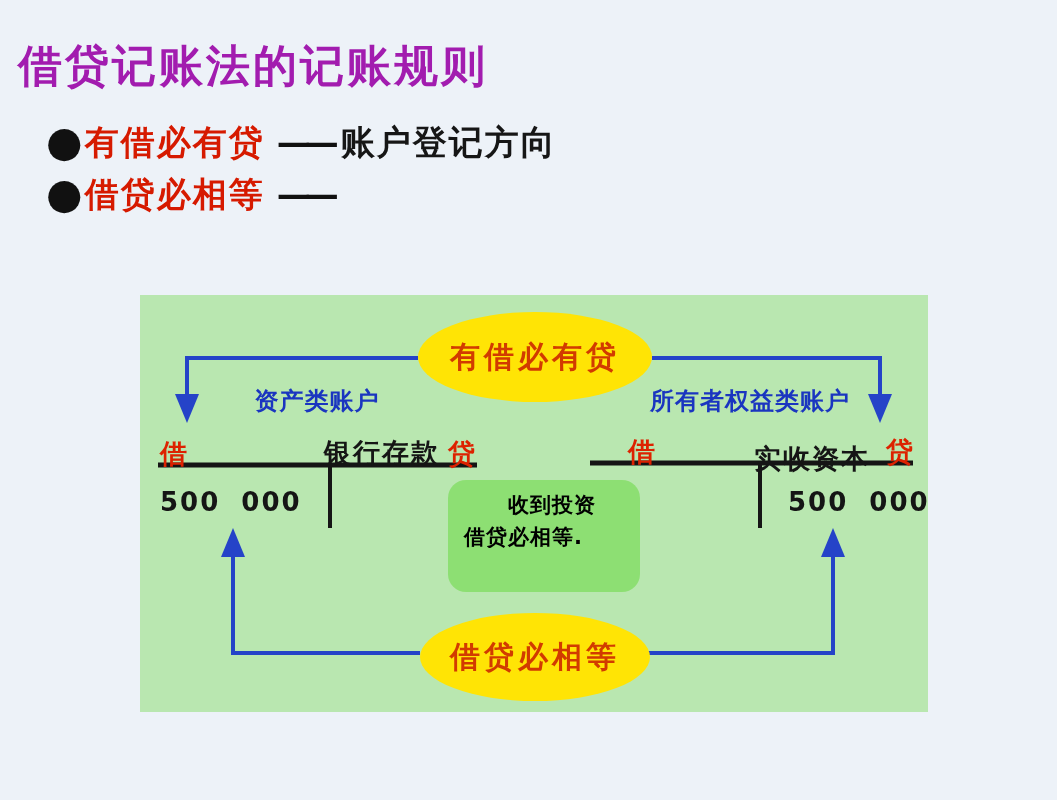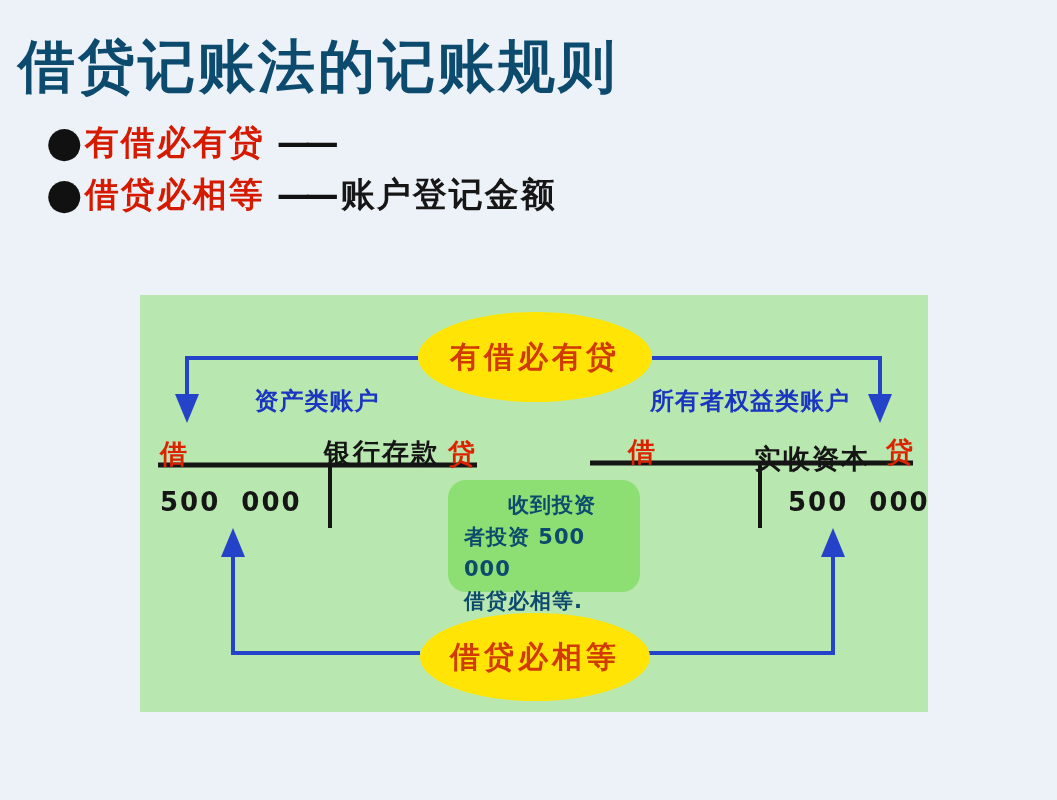--- a/index.html
+++ b/index.html
@@ -7,21 +7,21 @@
     width:1057px;height:800px;
     background:#edf2f8;
     font-family:"DejaVu Sans","Liberation Sans",sans-serif;
     position:relative;overflow:hidden;
   }
   .slide{position:absolute;inset:0;}
 
   
   .title{
     position:absolute;left:18px;top:38px;
-    font-size:57px;font-weight:900;color:#0c4a6e;
+    font-size:44px;font-weight:900;color:#a21caf;
     letter-spacing:3px;line-height:56px;margin:0;
   }
   .rules{position:absolute;left:46px;top:116px;}
   .rule-line{
     display:flex;align-items:center;
     font-size:34px;font-weight:800;line-height:52px;height:52px;
     white-space:nowrap;
   }
   .rule-dot{font-size:42px;color:#111;line-height:1;margin-right:2px;}
   .rule-keyword{color:#d61a00;letter-spacing:2px;}
@@ -59,43 +59,43 @@
   }
   .amount{
     position:absolute;font-size:26px;font-weight:900;color:#151515;
     letter-spacing:2px;word-spacing:10px;width:160px;
   }
 
   .note-box{
     position:absolute;left:308px;top:185px;width:192px;height:112px;
     background:#8ddf73;border-radius:18px;
     box-sizing:border-box;padding:9px 0 0 16px;
-    font-size:21px;font-weight:800;color:#0c4a6e;line-height:32px;
+    font-size:21px;font-weight:800;color:#000000;line-height:32px;
     letter-spacing:1px;
   }
   .note-line1{text-indent:44px;}
 </style>
 </head>
 <body>
 
 <div class="slide">
 
   <h1 class="title">借贷记账法的记账规则</h1>
 
   <div class="rules">
     <div class="rule-line">
       <span class="rule-dot">●</span>
       <span class="rule-keyword">有借必有贷</span>
       <span class="rule-dash">——</span>
+      <span class="rule-desc">账户登记方向</span>
     </div>
     <div class="rule-line">
       <span class="rule-dot">●</span>
       <span class="rule-keyword">借贷必相等</span>
       <span class="rule-dash">——</span>
-      <span class="rule-desc">账户登记金额</span>
     </div>
   </div>
 
   <div class="diagram">
 
     <svg width="788" height="417" viewBox="0 0 788 417">
 
       <polyline points="278,63 47,63 47,100" fill="none" stroke="#2543c8" stroke-width="4"></polyline>
       <polygon points="47,128 35,99 59,99" fill="#2543c8"></polygon>
       <polyline points="512,63 740,63 740,100" fill="none" stroke="#2543c8" stroke-width="4"></polyline>
@@ -123,20 +123,19 @@
     <span class="dc-label" style="left:308px;top:141px;">贷</span>
     <span class="amount" style="left:20px;top:192px;">500 000</span>
 
     <span class="dc-label" style="left:488px;top:139px;">借</span>
     <span class="acct-title" style="left:510px;top:146px;">实收资本</span>
     <span class="dc-label" style="left:746px;top:139px;">贷</span>
     <span class="amount" style="left:648px;top:192px;">500 000</span>
 
     <div class="note-box">
       <div class="note-line1">收到投资</div>
-      <div>者投资 500 000</div>
       <div>借贷必相等.</div>
     </div>
 
     <div class="ellipse bottom">借贷必相等</div>
 
   </div>
 </div>
 
 </body></html>

